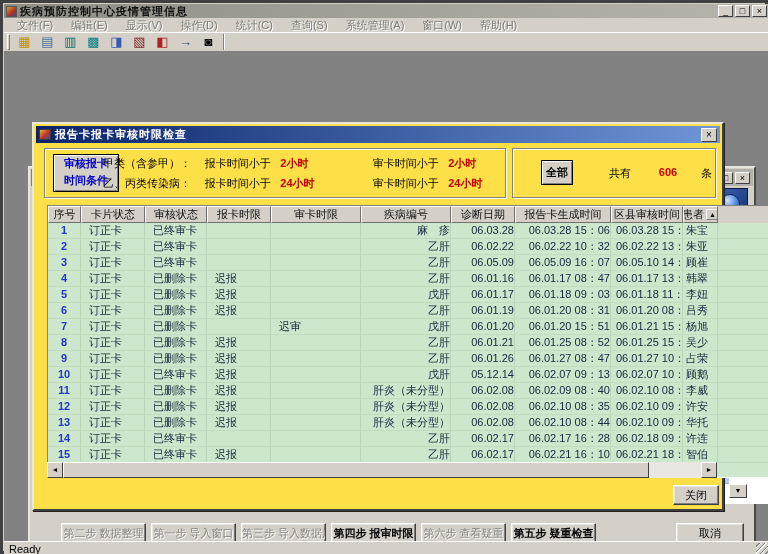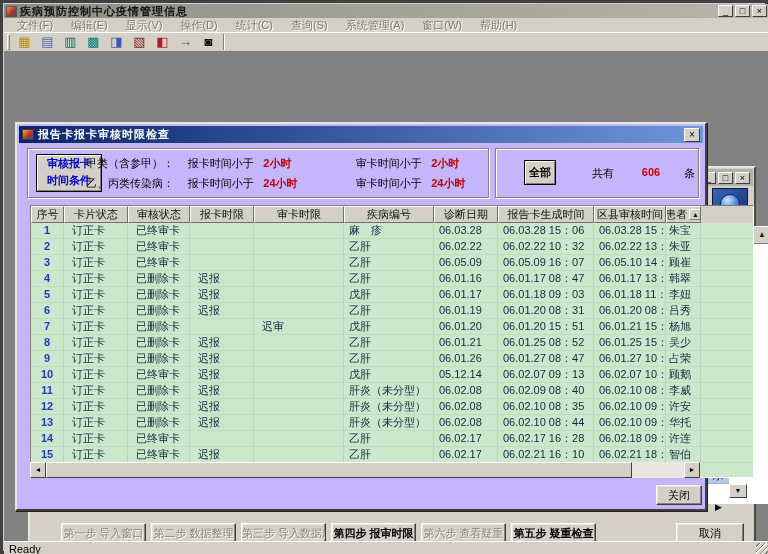--- a/index.html
+++ b/index.html
@@ -63,22 +63,22 @@
   .bg-steps { position:absolute; left:31px; top:355px; height:21px; display:flex; gap:5px; }
   .step { width:85px; height:21px; background:#d4d0c8; border:1px solid; border-color:#fff #404040 #404040 #fff;
     box-shadow:inset -1px -1px 0 #808080, inset 1px 1px 0 #e8e6e0; font-size:11px; text-align:center; line-height:19px; color:#000; white-space:nowrap; overflow:hidden; }
   .step[data-state="disabled"] { color:#86847e; text-shadow:1px 1px 0 #fff; font-weight:normal; }
   .step[data-state="normal"] { font-weight:bold; }
   .cancel-btn { position:absolute; left:646px; top:355px; width:68px; height:21px; background:#d4d0c8;
     border:1px solid; border-color:#fff #404040 #404040 #fff; box-shadow:inset -1px -1px 0 #808080, inset 1px 1px 0 #e8e6e0;
     text-align:center; line-height:19px; color:#000; }
 
   
-  .dialog { position:absolute; left:11px; top:70px; width:692px; height:389px;
-    background:#c4b5fd; border:2px solid; border-color:#e8e6e0 #404040 #404040 #e8e6e0; box-shadow:1px 1px 0 #202020; }
+  .dialog { position:absolute; left:28px; top:70px; width:692px; height:389px;
+    background:#fde047; border:2px solid; border-color:#e8e6e0 #404040 #404040 #e8e6e0; box-shadow:1px 1px 0 #202020; }
   .dlg-titlebar { position:absolute; left:2px; top:2px; right:2px; height:17px;
     background:linear-gradient(90deg,#0a246a,#6f96d8); display:flex; align-items:center; padding:0 3px; }
   .dlg-icon { width:12px; height:11px; background:linear-gradient(135deg,#e8b040,#c03020 55%,#2858b0); border:1px solid #3a3a3a; margin-right:4px; }
   .dlg-title { color:#fff; font-weight:bold; font-size:11px; letter-spacing:1px; flex:1; white-space:nowrap; }
   .dlg-close { width:16px; height:14px; background:#d4d0c8; border:1px solid; border-color:#fff #404040 #404040 #fff;
     font-size:10px; line-height:12px; text-align:center; color:#000; }
 
   .groupbox { position:absolute; border:1px solid #808080; box-shadow:1px 1px 0 #fff, inset 1px 1px 0 #fff; }
   .gb-cond { left:10px; top:24px; width:462px; height:50px; }
   .gb-sum  { left:478px; top:24px; width:204px; height:50px; }
@@ -108,21 +108,21 @@
   .thead { display:flex; height:17px; background:#d4d0c8; }
   .th { height:17px; background:#d4d0c8; border:1px solid; border-color:#fff #707070 #707070 #fff;
     text-align:center; line-height:15px; color:#101010; overflow:hidden; white-space:nowrap; flex:none; display:flex; align-items:center; justify-content:center; }
   .sort { font-size:7px; margin-left:2px; border:1px solid; border-color:#fff #808080 #808080 #fff; background:#d4d0c8; padding:0 2px; line-height:9px; }
   .tr { display:flex; height:16px; background:#cde7cd; border-bottom:1px solid #c0dbc0; }
   .td { height:15px; line-height:15px; color:#14283c; white-space:nowrap; overflow:hidden; border-right:1px solid #bcd6bc; flex:none; }
   .w0{width:33px} .w1{width:64px} .w2{width:62px} .w3{width:64px} .w4{width:90px}
   .w5{width:90px} .w6{width:64px} .w7{width:96px} .w8{width:72px} .w9{width:35px}
   .td.w0 { text-align:center; color:#2238c8; font-weight:bold; }
   .td.w1,.td.w2,.td.w3,.td.w4 { padding-left:8px; }
-  .td.w5,.td.w6,.td.w7,.td.w8 { padding-left:5px; }
+  .td.w5,.td.w6,.td.w7,.td.w8 { padding-left:5px;text-align:right; }
   .td.w9 { padding-left:3px; }
 
   .hscroll { position:absolute; left:13px; top:338px; width:670px; height:16px; background:#e9e7e1; display:flex; }
   .sc-arrow { width:16px; height:16px; background:#d4d0c8; border:1px solid; border-color:#fff #404040 #404040 #fff;
     font-size:7px; text-align:center; line-height:14px; color:#000; flex:none; }
   .sc-thumb { width:586px; height:16px; background:#d4d0c8; border:1px solid; border-color:#fff #404040 #404040 #fff; flex:none; margin-right:auto; }
 
   .close-btn { position:absolute; left:639px; top:361px; width:46px; height:20px; background:#d4d0c8;
     border:1px solid; border-color:#fff #404040 #404040 #fff; box-shadow:inset -1px -1px 0 #808080, inset 1px 1px 0 #e8e6e0;
     text-align:center; line-height:18px; color:#000; }
@@ -254,23 +254,23 @@
 
             <div class="bg-cell">东</div>
 
         </div>
         <div class="bg-scroll-down">▼</div>
         <div class="bg-row-marker">▶</div>
       </div>
 
       <div class="bg-steps">
 
+          <div class="step" data-state="disabled">第二步 数据整理</div>
+
           <div class="step" data-state="disabled">第一步 导入窗口</div>
-
-          <div class="step" data-state="disabled">第二步 数据整理</div>
 
           <div class="step" data-state="disabled">第三步 导入数据库</div>
 
           <div class="step" data-state="normal">第四步 报审时限</div>
 
           <div class="step" data-state="disabled">第六步 查看疑重</div>
 
           <div class="step" data-state="normal">第五步 疑重检查</div>
 
       </div>

